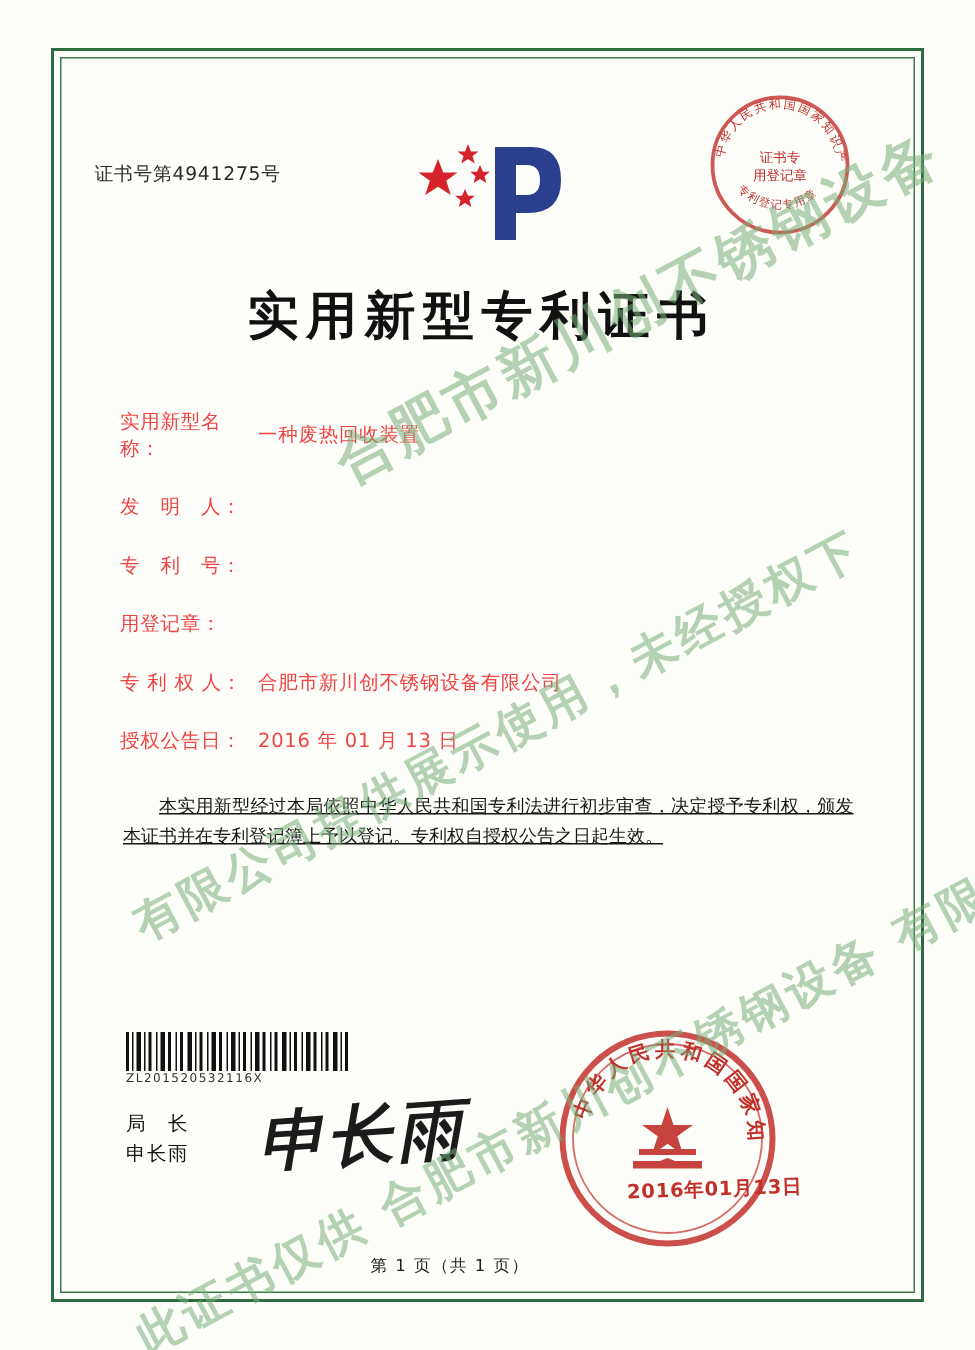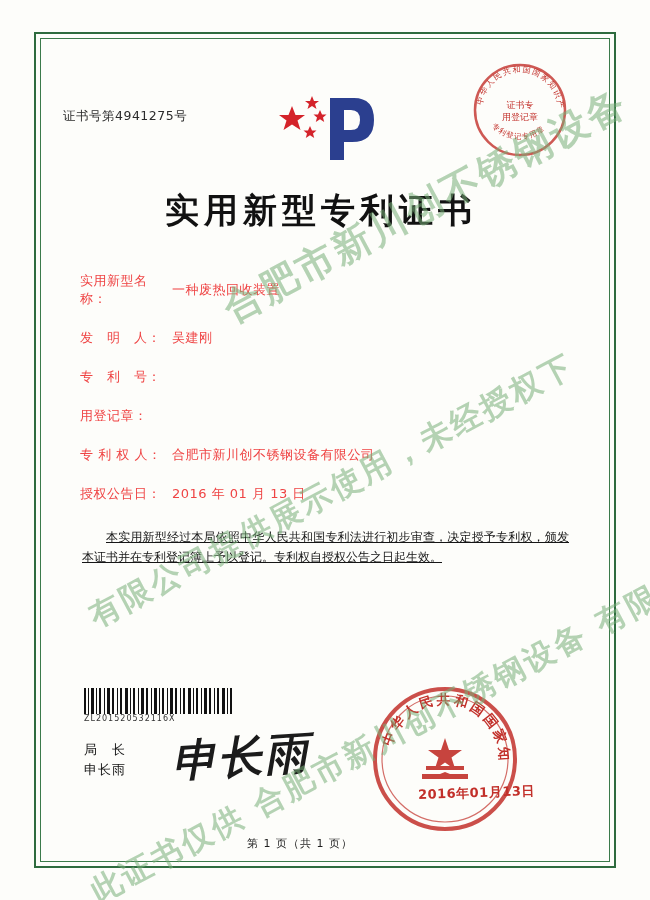--- a/index.html
+++ b/index.html
@@ -261,21 +261,20 @@
 
   <div class="main-title">实用新型专利证书</div>
 
   <div class="fields">
     <div class="field-row">
       <div class="field-label">实用新型名称：</div>
       <div class="field-value">一种废热回收装置</div>
     </div>
     <div class="field-row">
       <div class="field-label">发　明　人：</div>
-      <div class="field-value">吴建刚</div>
     </div>
     <div class="field-row">
       <div class="field-label">专　利　号：</div>
     </div>
     <div class="field-row">
       <div class="field-label">用登记章：</div>
     </div>
     <div class="field-row">
       <div class="field-label">专 利 权 人：</div>
       <div class="field-value">合肥市新川创不锈钢设备有限公司</div>

